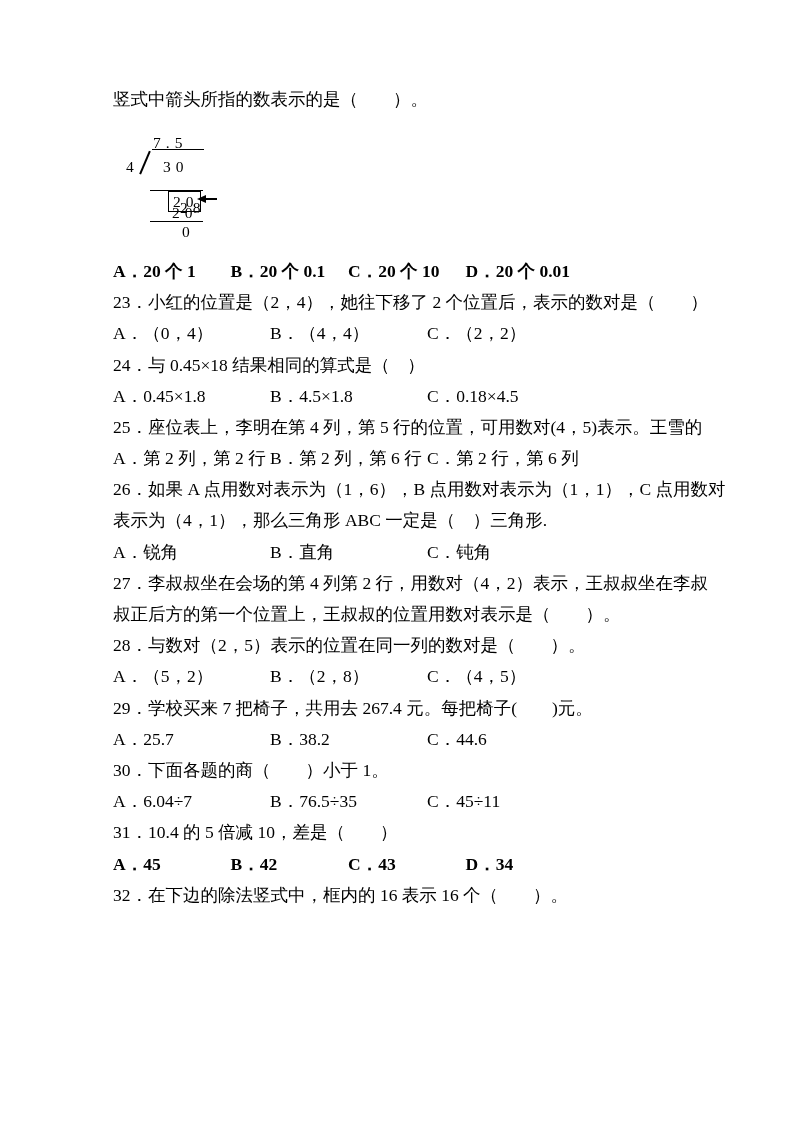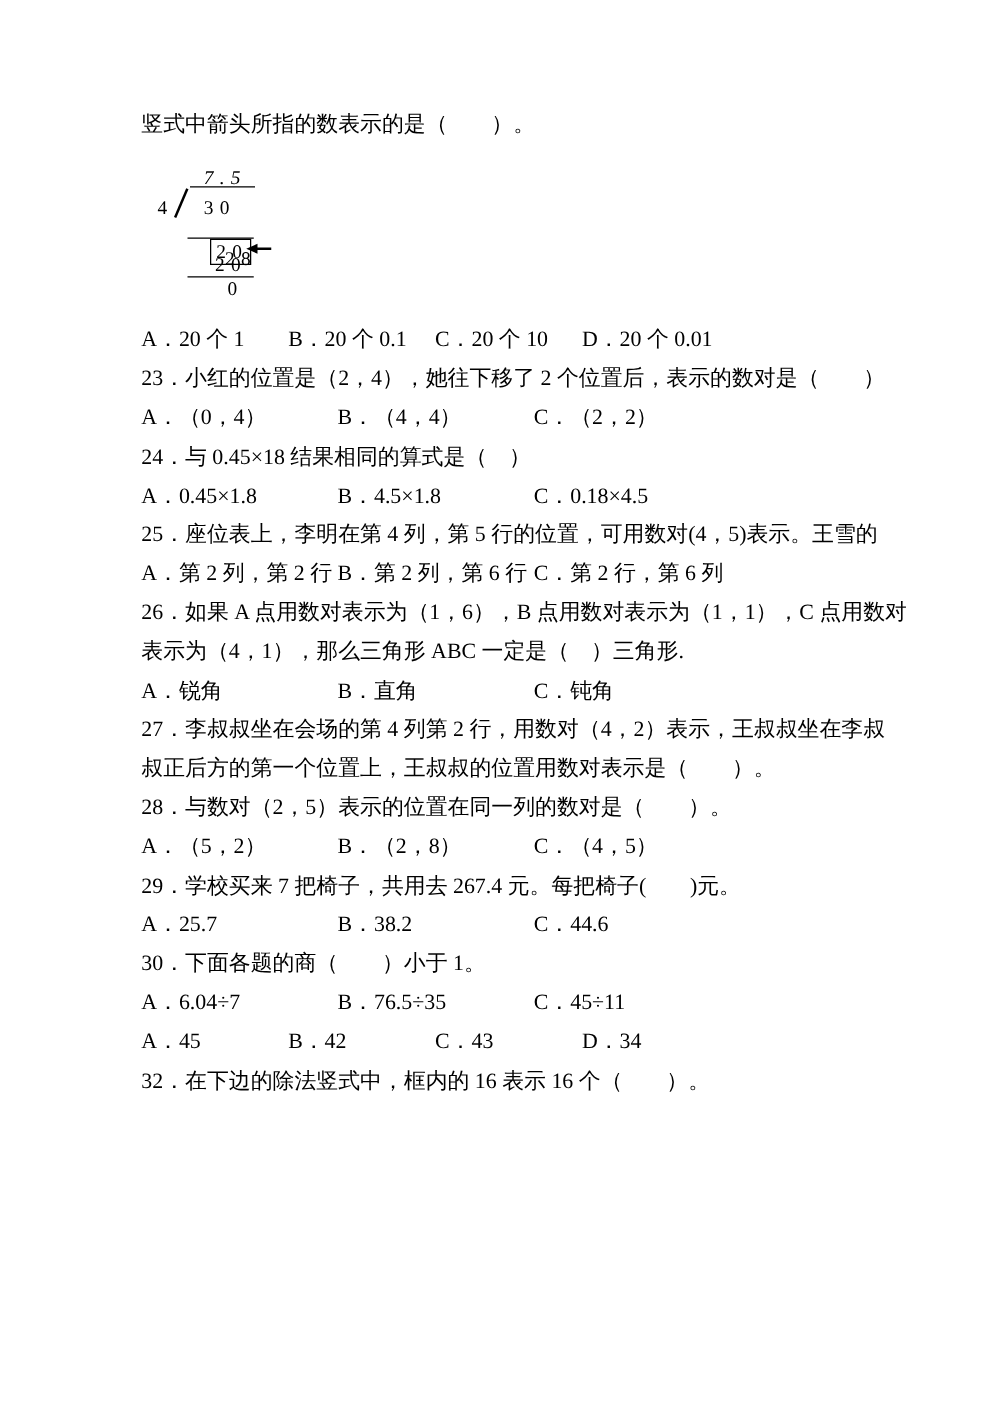--- a/index.html
+++ b/index.html
@@ -17,35 +17,35 @@
     overflow: hidden;
     background: #ffffff;
   }
   .line {
     height: 31.2px;
     line-height: 31.2px;
     font-size: 17.5px;
     white-space: nowrap;
   }
   .opt3 { display: inline-block; width: 157px; }
-  .opt4 { display: inline-block; width: 117.5px; }
+  .opt4 { display: inline-block; width: 117.5px; font-weight: bold; }
 
   
   .division {
     position: relative;
     height: 140.8px;
     font-size: 15.5px;
   }
   .division .num {
     position: absolute;
     line-height: 1;
     letter-spacing: 5px;
     font-size: 15.5px;
   }
-  .d-quot   { left: 50px;  top: 20px; letter-spacing: 1px; font-style: italic; }
+  .d-quot   { left: 40px;  top: 20px; letter-spacing: 1px; }
   .d-vin    { position: absolute; left: 39px; top: 34px; width: 52px; height: 1.2px; background: #000; }
   .d-divisor{ left: 13px;  top: 44px; letter-spacing: 0; }
   .d-slash  { position: absolute; left: 31px; top: 35px; width: 1.6px; height: 25px; background: #000; transform: rotate(23deg); }
   .d-30     { left: 50px;  top: 44px; }
   .d-28     { left: 67px;  top: 57px; margin-top: 28px; }
   .d-line2  { position: absolute; left: 37px; top: 74.5px; width: 53px; height: 1.2px; background: #000; }
   .d-box    {
     position: absolute; left: 55px; top: 75.5px;
     border: 1px solid #000;
     padding: 2px 1px 2px 4px;
@@ -122,19 +122,20 @@
   <div class="line">29．学校买来 7 把椅子，共用去 267.4 元。每把椅子(　　)元。</div>
   <div class="line">
     <span class="opt3">A．25.7</span><span class="opt3">B．38.2</span><span class="opt3">C．44.6</span>
   </div>
 
   <div class="line">30．下面各题的商（　　）小于 1。</div>
   <div class="line">
     <span class="opt3">A．6.04÷7</span><span class="opt3">B．76.5÷35</span><span class="opt3">C．45÷11</span>
   </div>
 
+  <div class="line">31．10.4 的 5 倍减 10，差是（　　）</div>
   <div class="line">
     <span class="opt4">A．45</span><span class="opt4">B．42</span><span class="opt4">C．43</span><span class="opt4">D．34</span>
   </div>
 
   <div class="line">32．在下边的除法竖式中，框内的 16 表示 16 个（　　）。</div>
 
 </div>
 
 </body></html>

